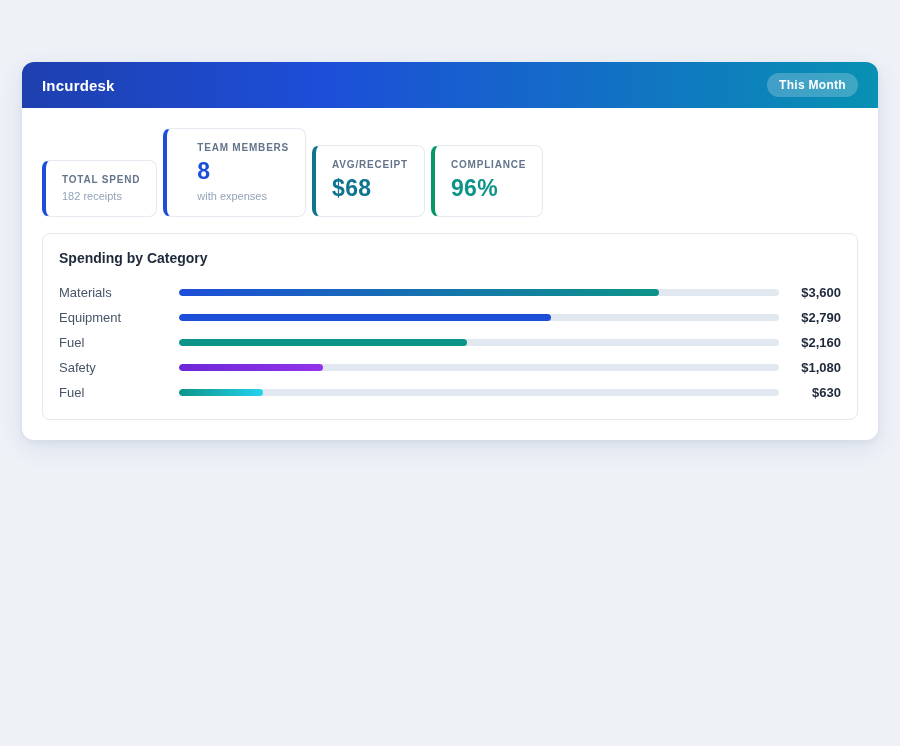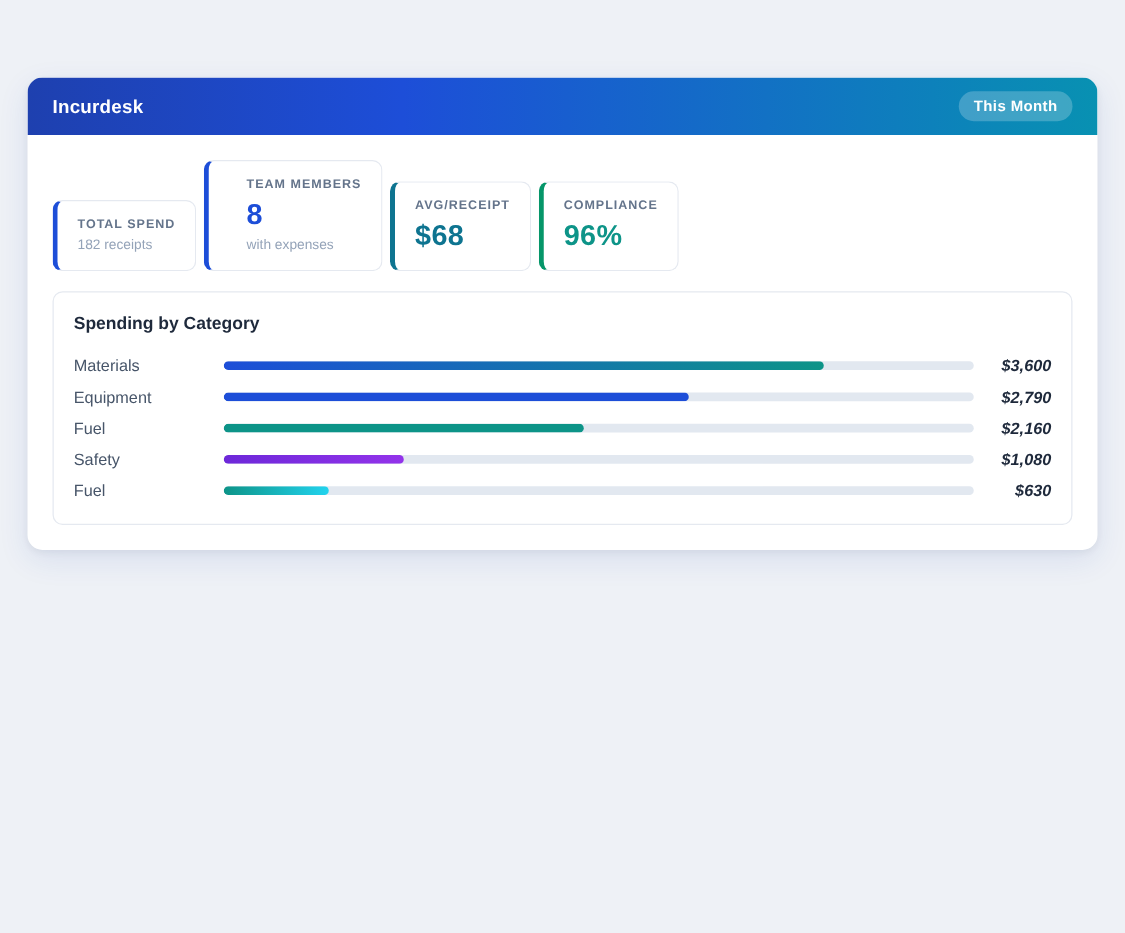--- a/index.html
+++ b/index.html
@@ -105,21 +105,20 @@
   }
   .bar-fill {
     height: 100%;
     border-radius: 999px;
   }
   .cat-value {
     font-size: 13px;
     font-weight: bold;
     color: #1e293b;
     text-align: right;
-    font-style: italic;
   }
 </style>
 </head>
 <body>
 
 <div class="app-card">
 
   <div class="app-header">
     <div class="app-title">Incurdesk</div>
     <button class="badge">This Month</button>

